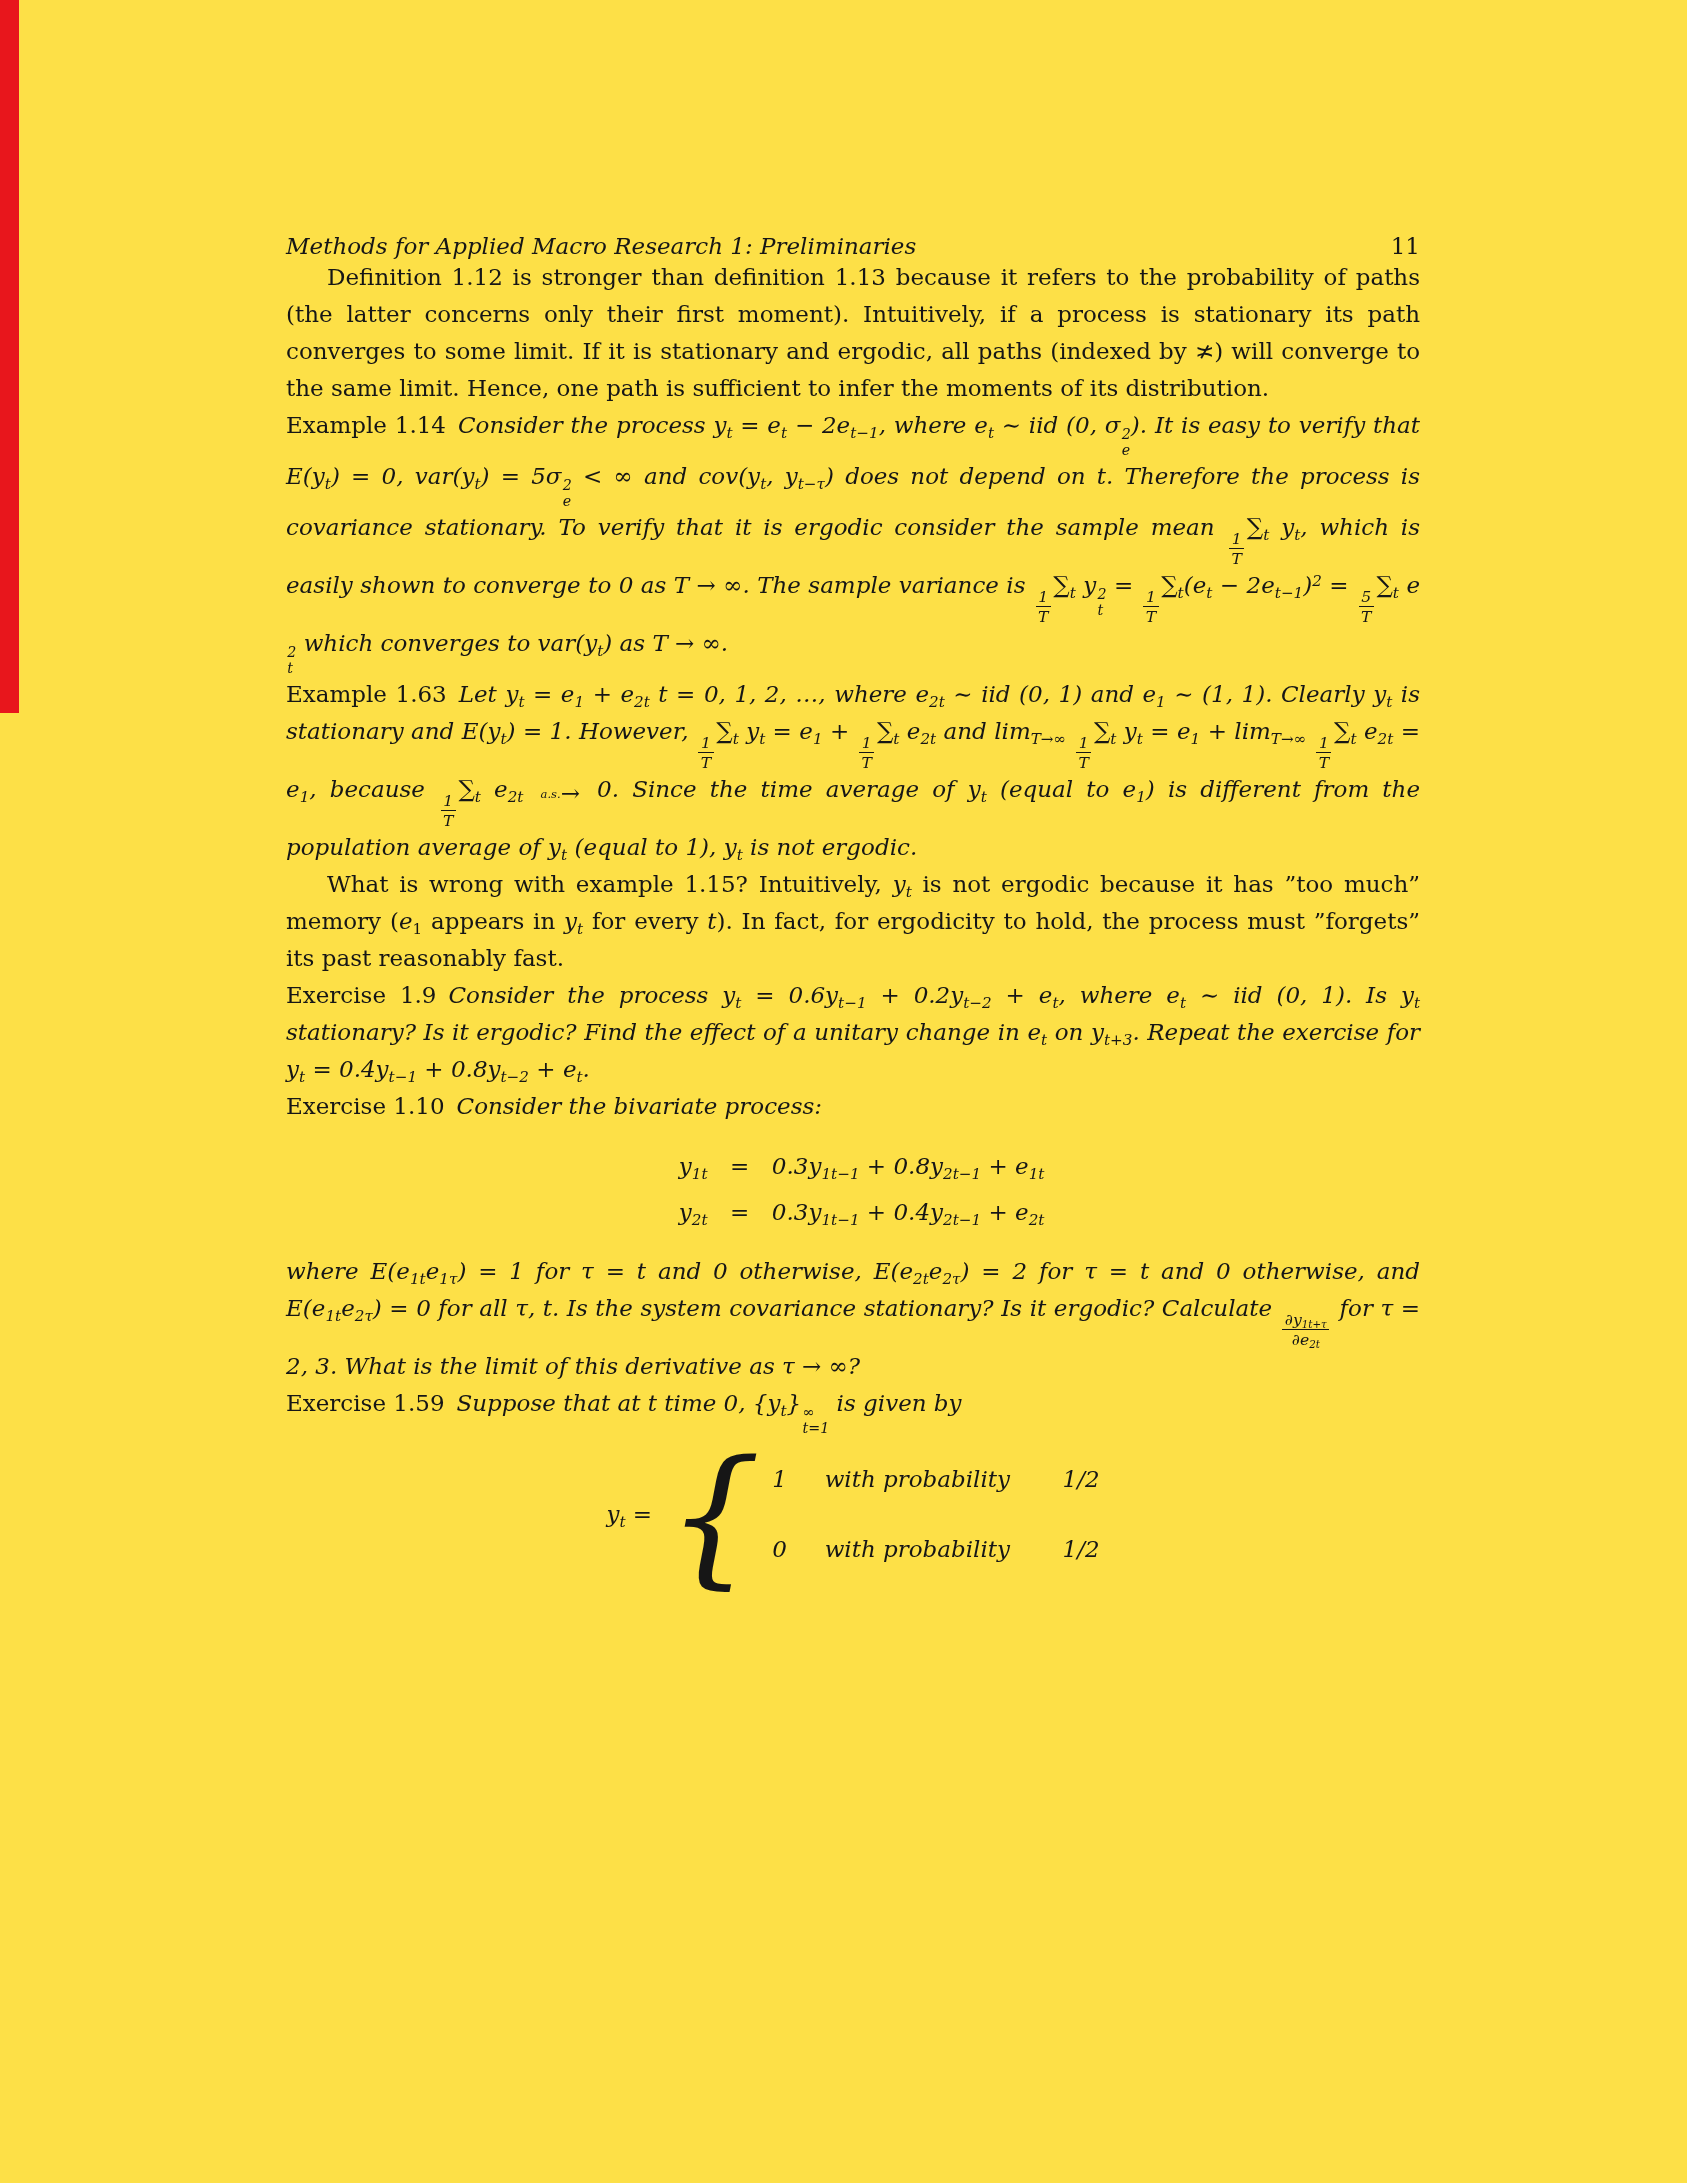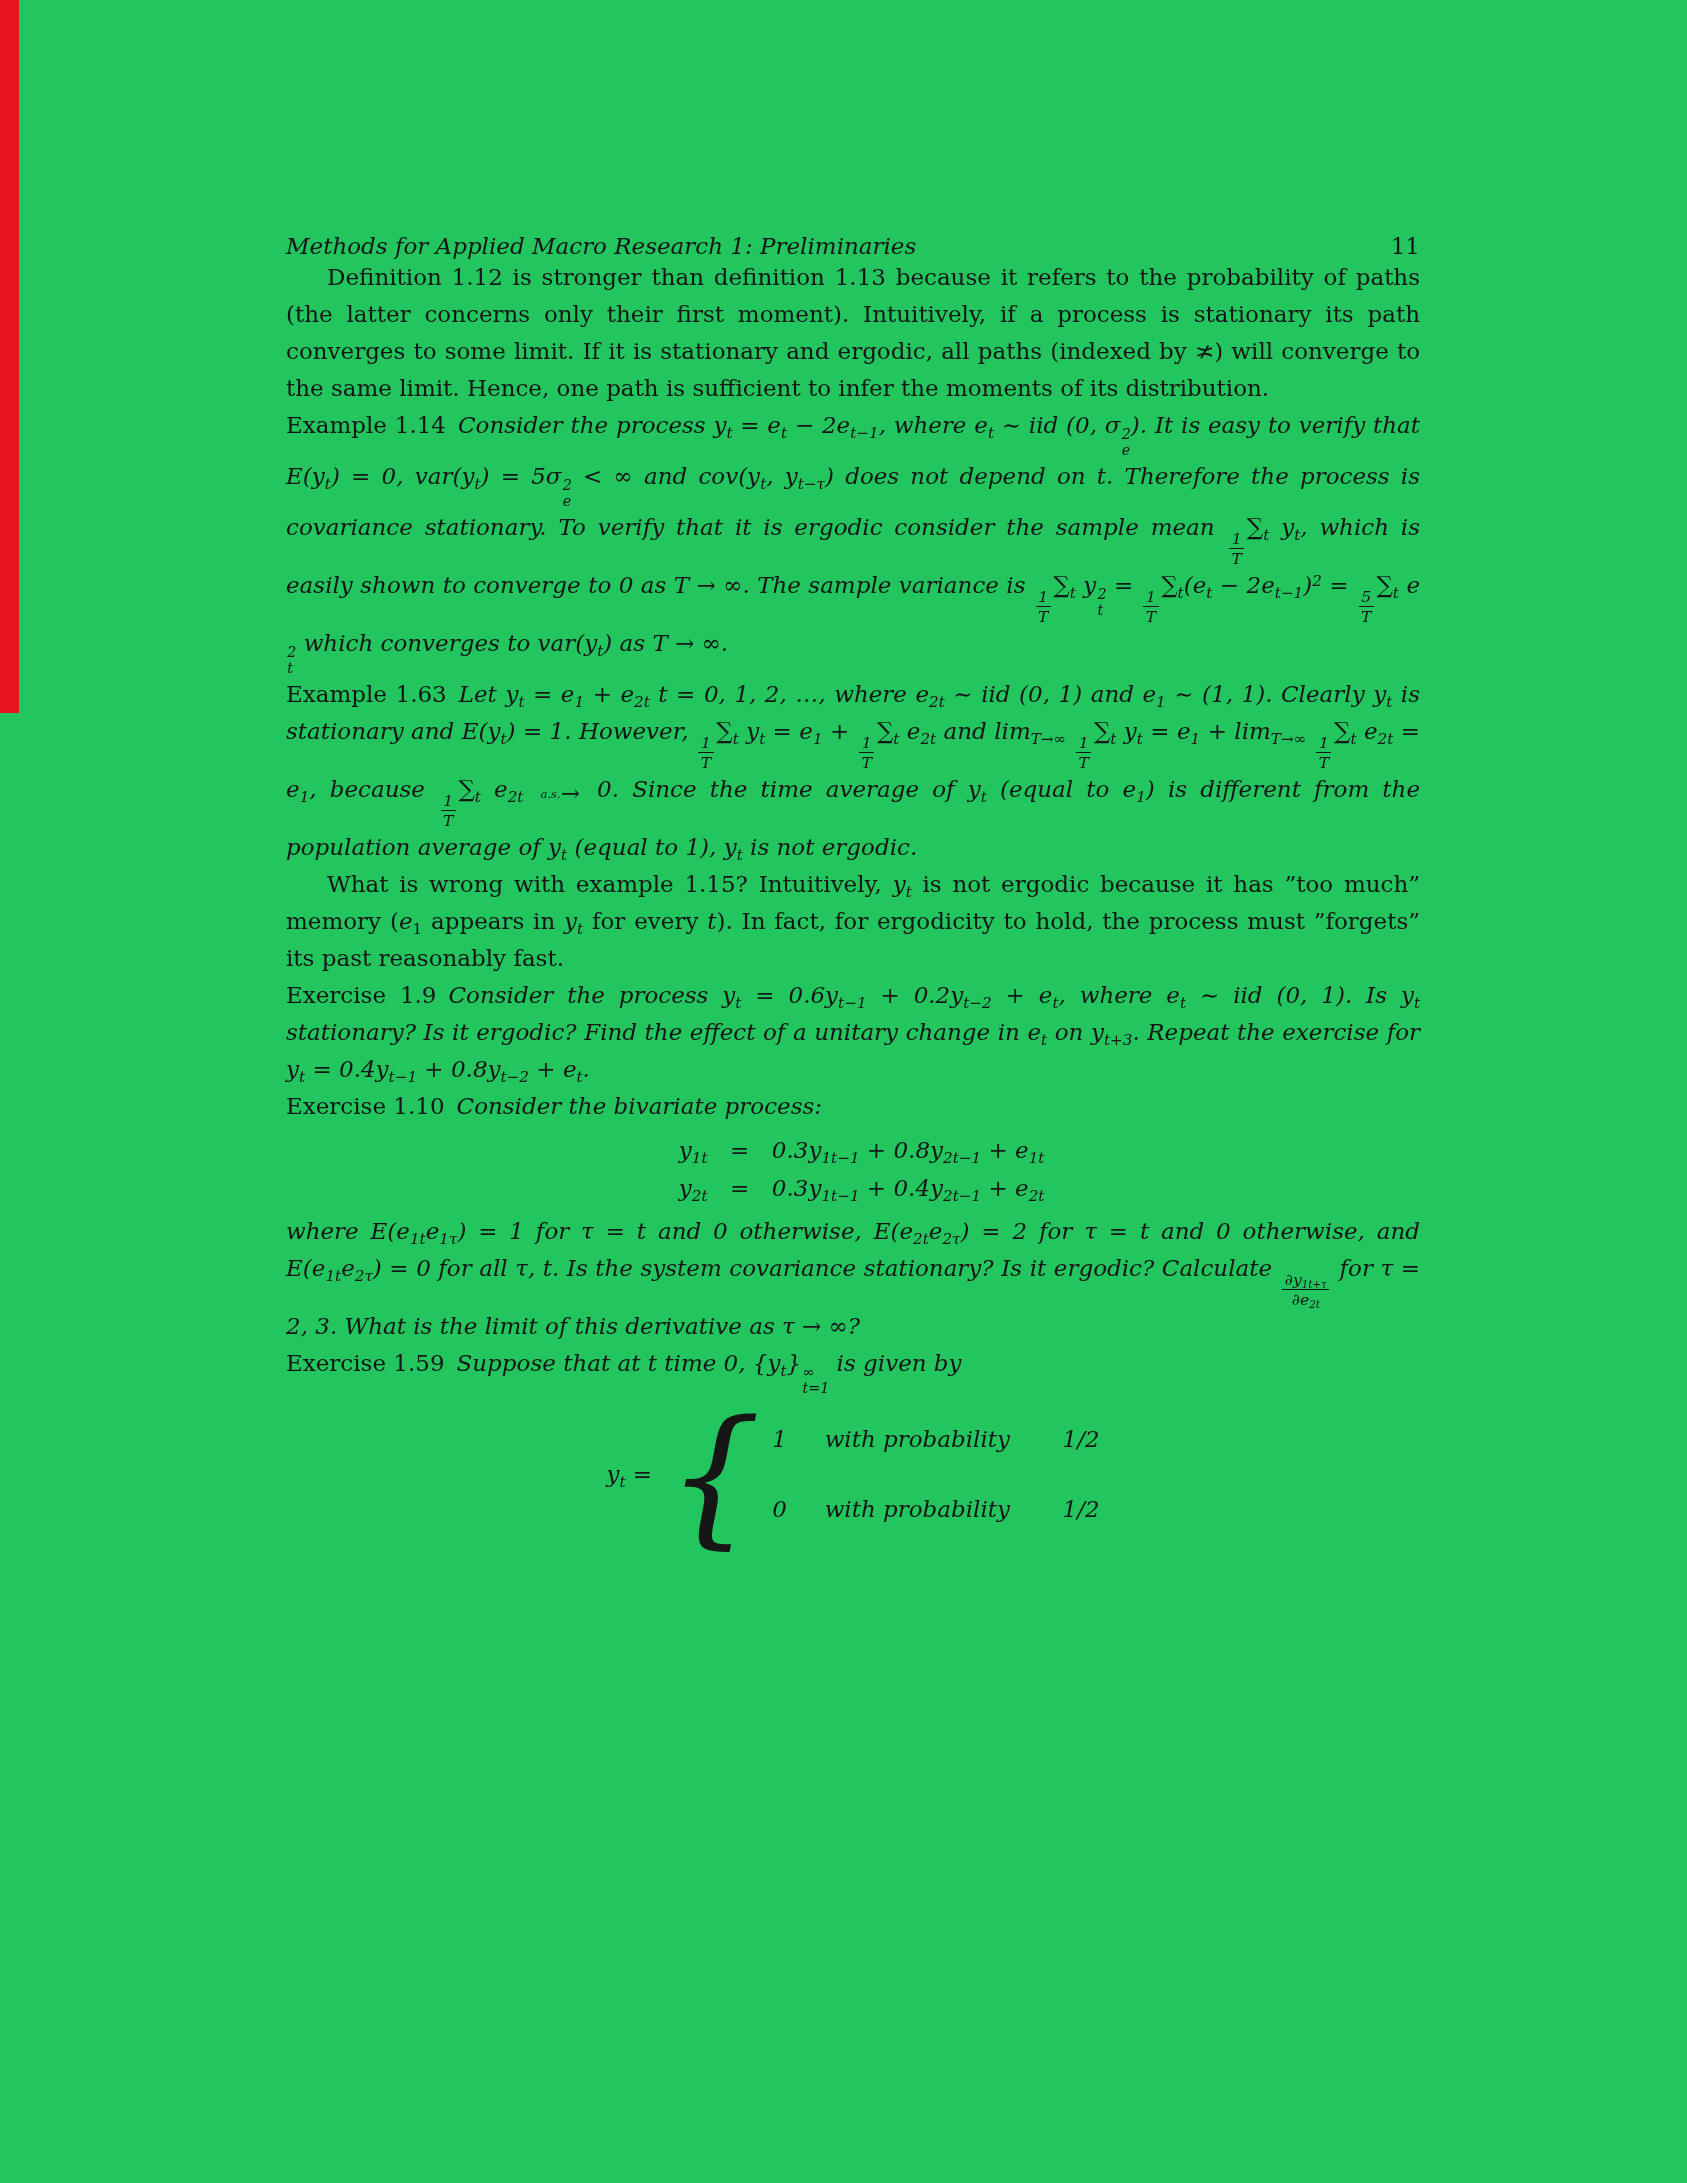--- a/index.html
+++ b/index.html
@@ -1,21 +1,21 @@
 <!DOCTYPE html>
 <html style="font-size:10.6px"><head>
 <meta charset="utf-8">
 <style>
   * { box-sizing: border-box; }
   html, body { margin: 0; padding: 0; background: #ffffff; }
   .page {
     position: relative;
     width: 1687px;
     height: 2183px;
-    background: #22c55e;
+    background: #fde047;
     overflow: hidden;
     font-family: "DejaVu Serif", "Liberation Serif", serif;
     color: #161616;
   }
   .red-bar {
     position: absolute;
     left: 0; top: 0;
     width: 19px; height: 713px;
   }
   .content {
@@ -64,21 +64,21 @@
   
   .oa {
     display: inline-flex; flex-direction: row; align-items: center;
     line-height: 1; vertical-align: -0.05em; margin: 0 4px;
   }
   .ot { font-size: 0.5em; margin-bottom: -2px; font-style: italic; }
 
   
   .eqns {
     display: flex; flex-direction: column; align-items: center;
-    row-gap: 12px; margin: 12px 0;
+    row-gap: 20px; margin: 28px 0;
     font-style: italic; font-size: 23px;
   }
   .eq-row { display: flex; align-items: baseline; column-gap: 22.5px; }
   .eq-lhs { min-width: 46px; text-align: right; }
 
   
   .cases {
     display: flex; align-items: center; justify-content: center;
     column-gap: 10.6px; margin: 24px 0;
     font-style: italic; font-size: 23px;

